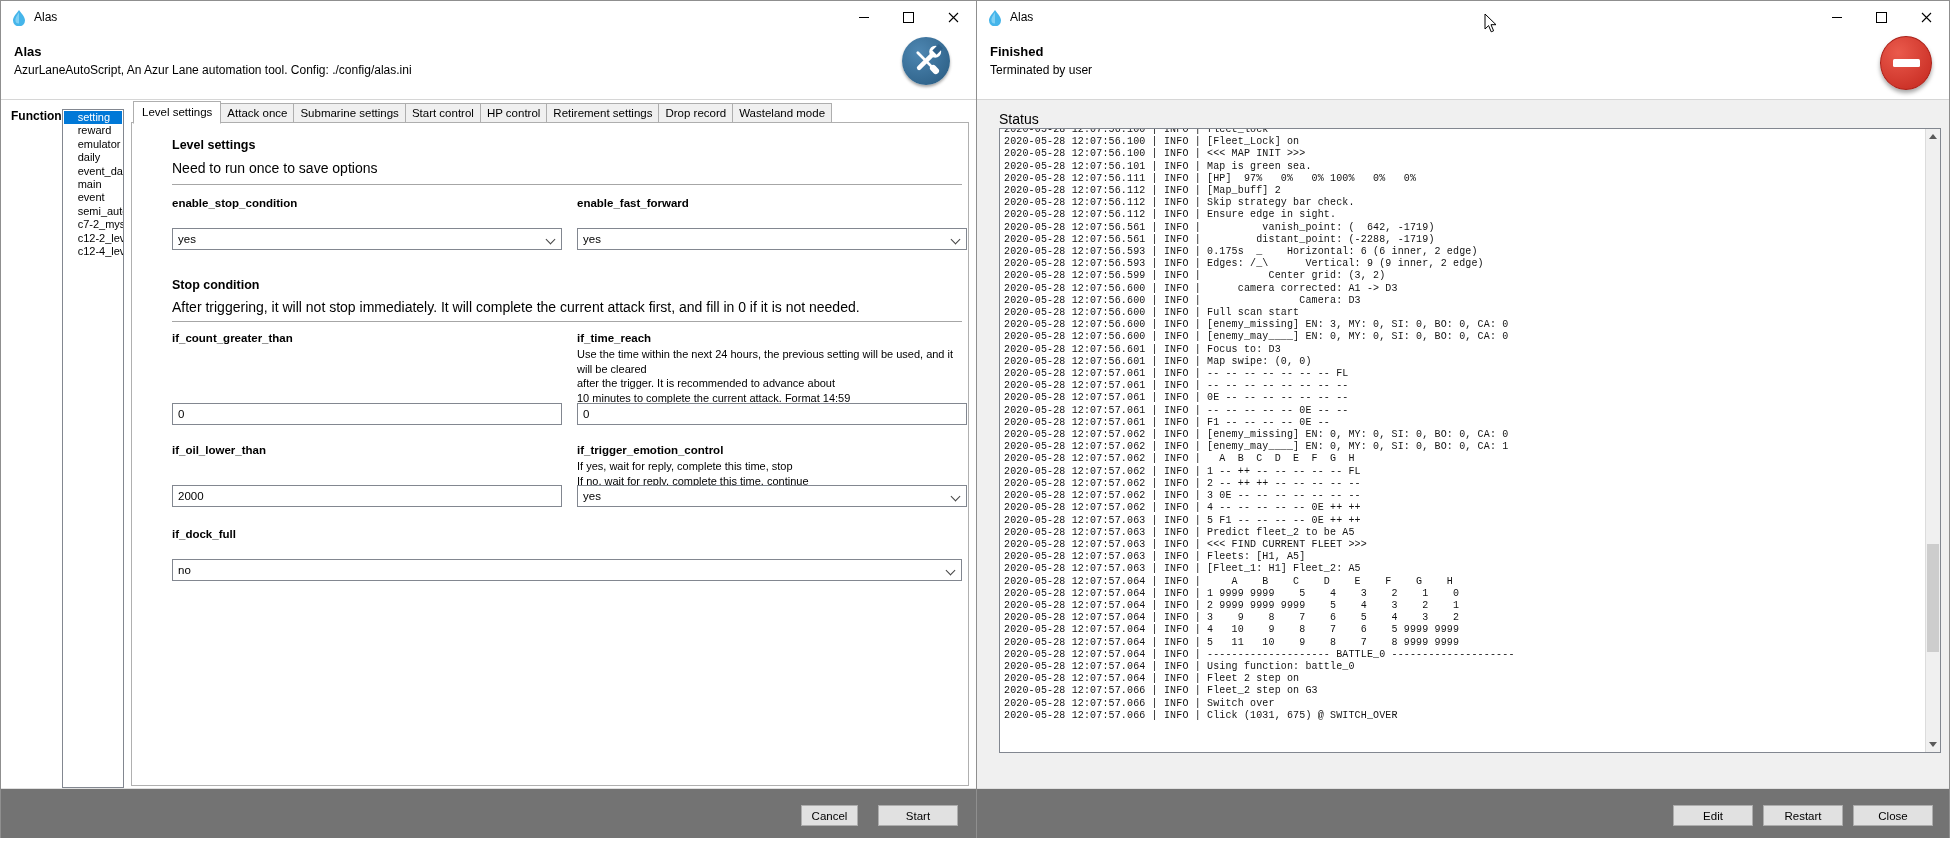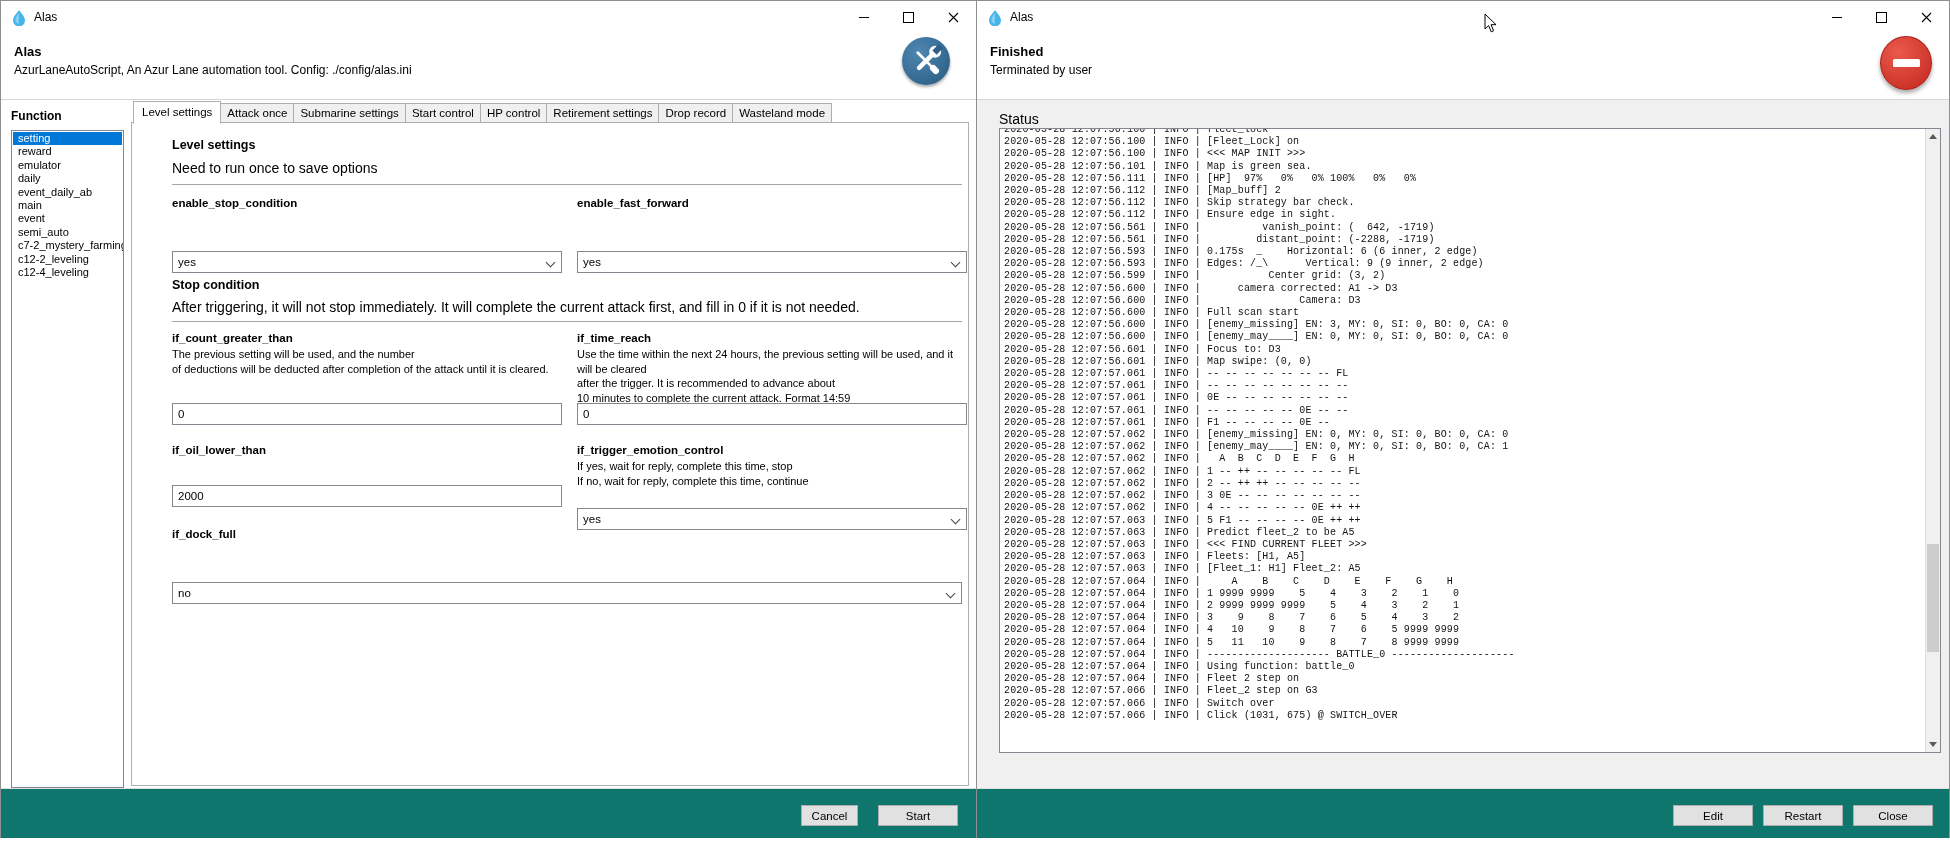--- a/index.html
+++ b/index.html
@@ -28,62 +28,62 @@
               background:radial-gradient(circle at 35% 32%,#4e87b2,#27597f);
               box-shadow:0 2px 3px rgba(0,0,0,.35);display:flex;align-items:center;justify-content:center;}
   .stop-badge{position:absolute;right:17px;top:3px;width:52px;height:54px;border-radius:50%;
               background:radial-gradient(circle at 35% 30%,#ea5a4c,#c3261d);border:1px solid #a91f17;
               box-shadow:0 3px 4px rgba(0,0,0,.35);box-sizing:border-box;}
   .stop-bar{position:absolute;left:50%;top:50%;width:27px;height:8px;margin:-4px 0 0 -13.5px;
             background:#fff;border-radius:1.5px;}
 
   
   .body-left{flex:1;display:flex;min-height:0;}
-  .function-col{width:130px;box-sizing:border-box;padding:9px 7px 0 10px;display:flex;flex-direction:column;}
+  .function-col{width:130px;box-sizing:border-box;padding:9px 7px 0 10px;display:flex;}
   .function-title{font-weight:bold;font-size:12px;margin-bottom:7px;}
   .listbox{flex:1;border:1px solid #828790;background:#fff;overflow:hidden;padding:1px;}
-  .listbox .item{height:13.4px;line-height:13.4px;font-size:11px;padding:0 5px;white-space:nowrap;}
+  .listbox .item{height:13.4px;line-height:13.4px;font-size:11px;padding:0 14px;white-space:nowrap;}
   .listbox .item.selected{background:#0078d7;color:#fff;}
 
   .main-col{flex:1;position:relative;}
   .tabstrip{position:absolute;left:2px;top:0;height:23px;display:flex;align-items:flex-end;z-index:2;}
   .tab{height:18px;line-height:18px;padding:0 6px;font-size:11.5px;background:#f0f0f0;
        border:1px solid #aeaeae;margin-right:-1px;white-space:nowrap;}
   .tab.selected{background:#fff;height:21px;line-height:21px;padding:0 8px;border-bottom:1px solid #fff;
        margin-bottom:-1px;position:relative;z-index:3;}
   .pane{position:absolute;left:0;top:22px;right:7px;bottom:2px;border:1px solid #b0b0b0;background:#fff;}
 
   .sec-title{position:absolute;left:40px;font-size:12.5px;font-weight:bold;}
   .sec-note{position:absolute;left:40px;font-size:14px;}
   .rule{position:absolute;left:40px;width:790px;height:0;border-top:1px solid #a6a6a6;}
   .f-label{position:absolute;font-size:11.5px;font-weight:bold;}
   .f-desc{position:absolute;font-size:11px;line-height:14.5px;white-space:pre-line;width:392px;}
   .select{position:absolute;height:22px;box-sizing:border-box;border:1px solid #828790;background:#fff;
-          font-size:11.5px;line-height:20px;padding:0 18px 0 5px;margin-top:23px;}
+          font-size:11.5px;line-height:20px;padding:0 18px 0 5px;}
   .chev{position:absolute;right:7px;top:7px;width:6px;height:6px;border:solid #444;
         border-width:0 1px 1px 0;transform:rotate(45deg);}
   .tbox{position:absolute;height:22px;width:390px;box-sizing:border-box;border:1px solid #828790;
         font-size:11.5px;padding:0 5px;font-family:"Liberation Sans",sans-serif;background:#fff;}
 
   
   .body-right{flex:1;position:relative;background:#f0f0f0;min-height:0;}
   .status-label{position:absolute;left:22px;top:11px;font-size:14px;}
   .logbox{position:absolute;left:22px;right:8px;top:28px;height:625px;background:#fff;
           border:1px solid #828790;overflow:hidden;box-sizing:border-box;}
   .loglines{position:absolute;left:4px;top:-5px;right:16px;
             font-family:"Liberation Mono","DejaVu Sans Mono",monospace;
             font-size:10px;letter-spacing:0.15px;line-height:12.2px;white-space:pre;color:#111;}
   .vscroll{position:absolute;right:0;top:0;bottom:0;width:14px;background:#f0f0f0;border-left:1px solid #dcdcdc;}
   .arr{width:0;height:0;margin:5px auto;}
   .arr-up{border-left:4px solid transparent;border-right:4px solid transparent;border-bottom:5px solid #5a5a5a;}
   .arr-dn{position:absolute;bottom:5px;left:3px;border-left:4px solid transparent;border-right:4px solid transparent;border-top:5px solid #5a5a5a;}
   .thumb{position:absolute;left:1px;width:12px;top:415px;height:108px;background:#cdcdcd;}
 
   
-  .footer{flex:0 0 53px;background:#0f766e;border-top:1px solid #dfdfdf;position:relative;}
+  .footer{flex:0 0 53px;background:#737373;border-top:1px solid #dfdfdf;position:relative;}
   .btn{background:#e1e1e1;border:1px solid #adadad;font-size:11.5px;display:flex;align-items:center;
        justify-content:center;box-sizing:border-box;font-family:"Liberation Sans",sans-serif;}
   #btn-cancel{position:absolute;left:800px;top:16px;width:57px;height:21px;}
   #btn-start{position:absolute;left:877px;top:16px;width:80px;height:21px;}
   .btn-row{position:absolute;top:16px;right:16px;display:flex;gap:10px;}
   .btn-row .btn{width:80px;height:21px;}
 
   .cursor{position:absolute;left:1484px;top:13px;z-index:50;}
 </style>
 </head>
@@ -175,22 +175,20 @@
           <div class="select" style="left:445px;top:105px;width:390px">
             <span>yes</span>
             <span class="chev"></span>
           </div>
 
           <div class="sec-title" style="top:155px">Stop condition</div>
           <div class="sec-note" style="top:176px">After triggering, it will not stop immediately. It will complete the current attack first, and fill in 0 if it is not needed.</div>
           <div class="rule" style="top:198px"></div>
 
           <div class="f-label" style="left:40px;top:209px">if_count_greater_than</div>
-          <div class="f-desc" style="left:40px;top:224px">The previous setting will be used, and the number
- of deductions will be deducted after completion of the attack until it is cleared.</div>
           <div class="f-label" style="left:445px;top:209px">if_time_reach</div>
           <div class="f-desc" style="left:445px;top:224px">Use the time within the next 24 hours, the previous setting will be used, and it will be cleared
  after the trigger. It is recommended to advance about
  10 minutes to complete the current attack. Format 14:59</div>
           <input class="tbox" style="left: 40px; top: 280px;" value="0">
           <input class="tbox" style="left: 445px; top: 280px;" value="0">
 
           <div class="f-label" style="left:40px;top:321px">if_oil_lower_than</div>
           <div class="f-label" style="left:445px;top:321px">if_trigger_emotion_control</div>
           <div class="f-desc" style="left:445px;top:336px">If yes, wait for reply, complete this time, stop

